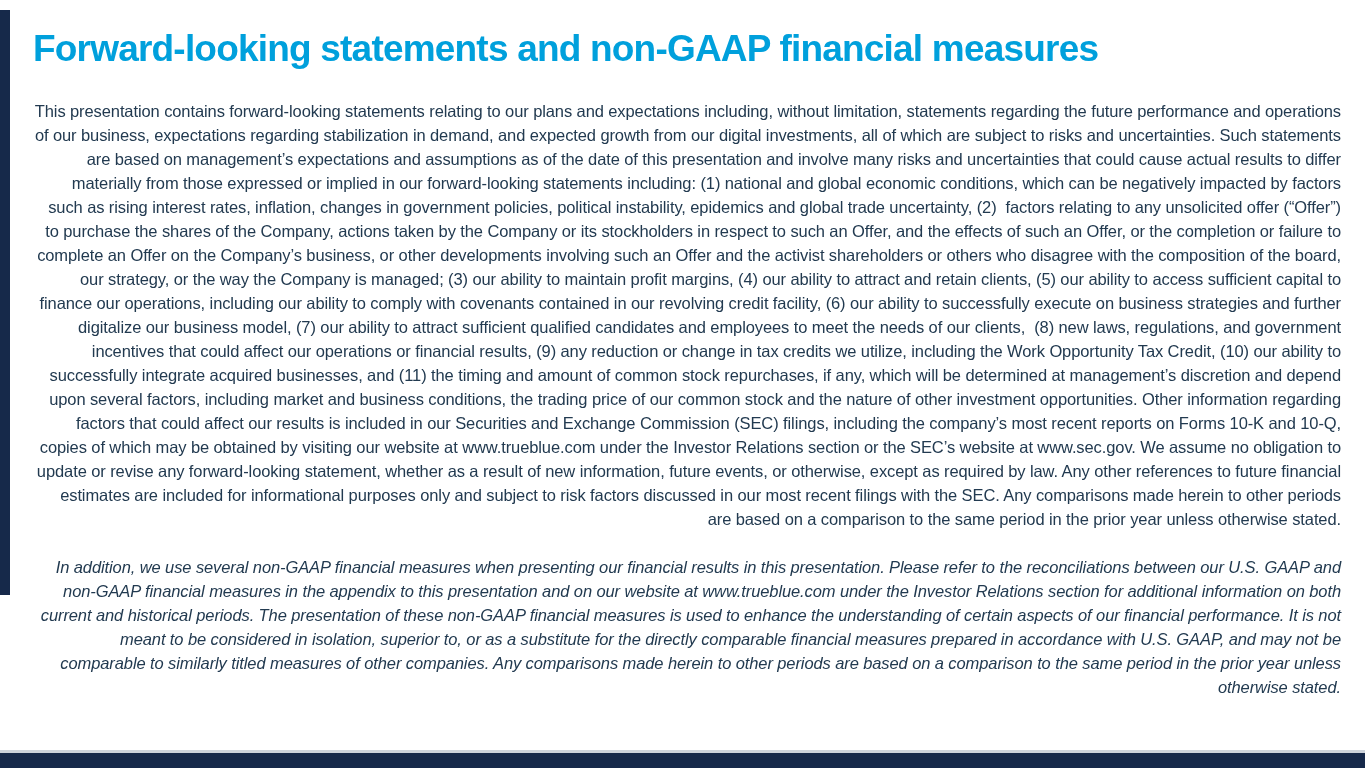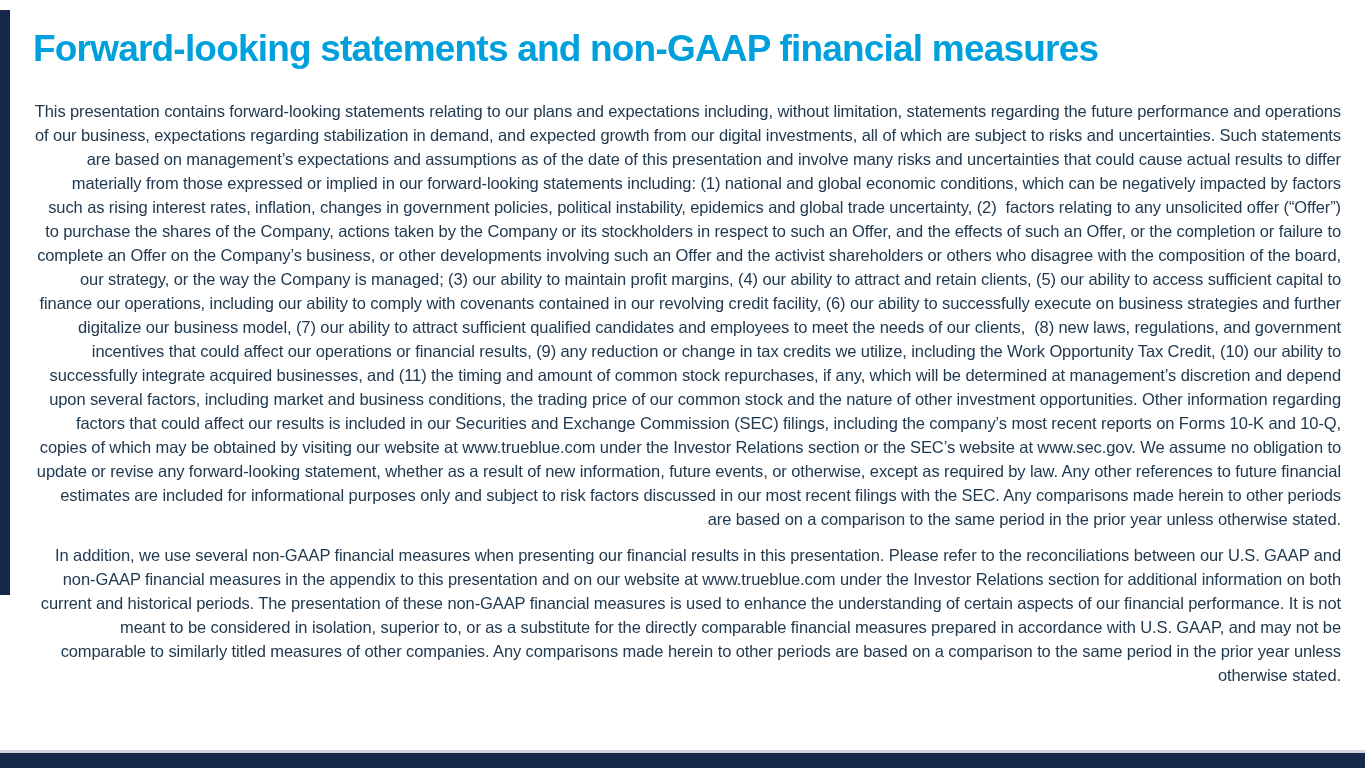--- a/index.html
+++ b/index.html
@@ -46,21 +46,22 @@
     letter-spacing: -0.1px;
     color: #223a50;
     text-align: left;
   }
   .body-text p {
     margin: 0;
     white-space: pre-wrap; 
     text-align: right;
   }
   .body-text p + p {
-    margin-top: 12px;
+    margin-top: 24px;
+    font-style: italic;
   }
   .page-number {
     position: absolute;
     right: 18px;
     bottom: 26px;
     font-size: 14px;
     color: #223a50;
   }
   .bottom-bar {
     position: absolute;

